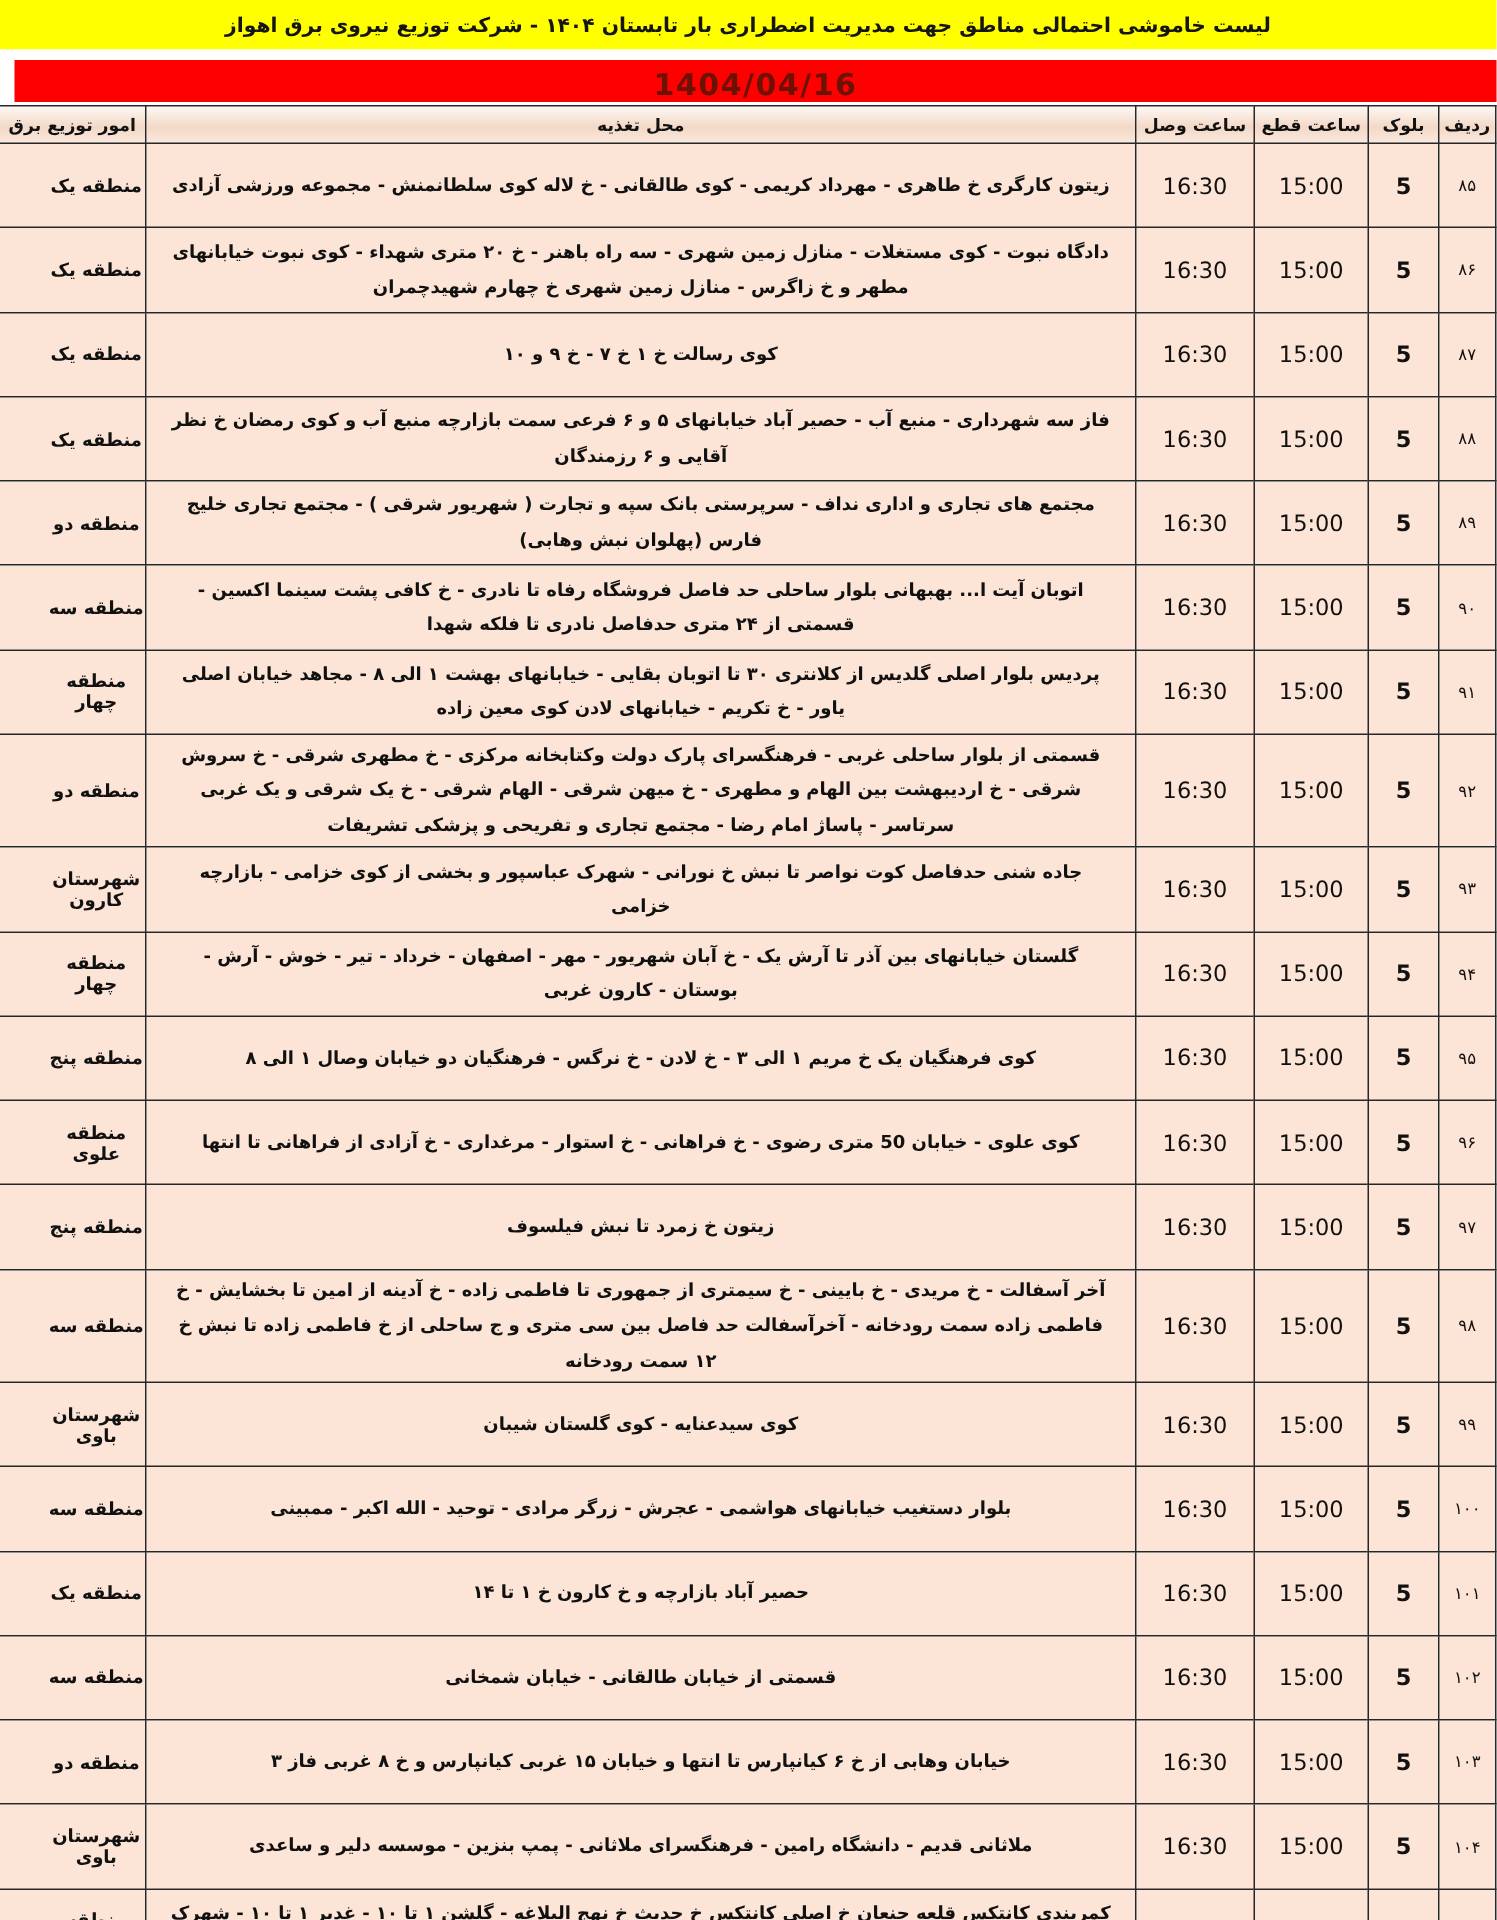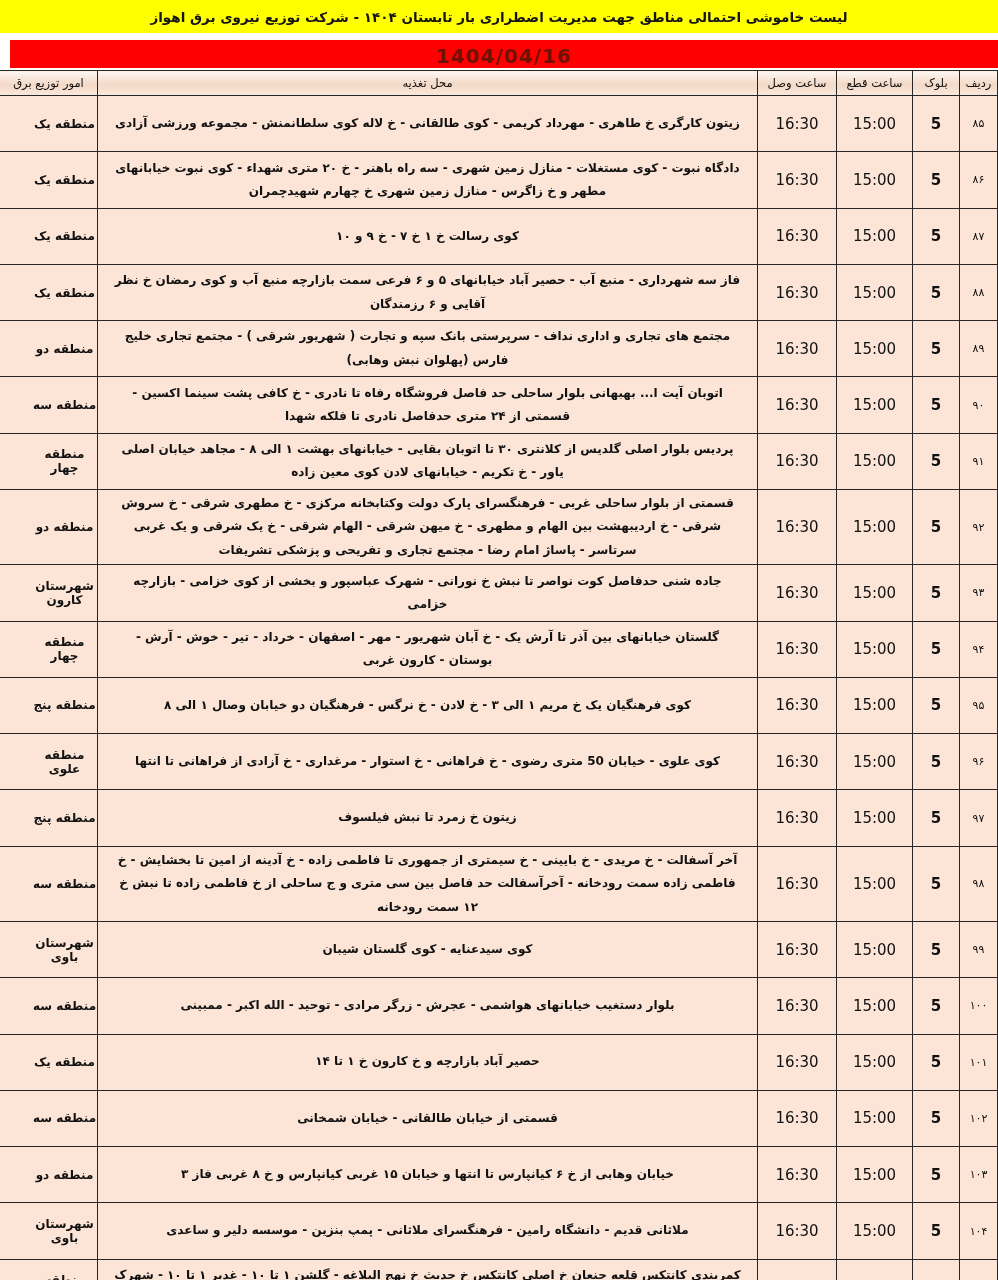--- a/index.html
+++ b/index.html
@@ -50,21 +50,21 @@
   table.outage th, table.outage td {
     border: 1.6px solid var(--color-border, #262626);
     text-align: center;
     vertical-align: middle;
     overflow: hidden;
   }
   thead th {
     height: 25px;
     background: linear-gradient(180deg, #fdf7f2 0%, #f3d8c6 55%, #f9e9dd 100%);
     font-size: 11.5px;
-    font-weight: normal;
+    font-weight: bold;
     color: #111111;
   }
   tbody tr { height: 56.3px; }
   tbody td { background: var(--color-cell_bg, #fce4d6); color: #111111; }
   td.c-rownum { font-size: 11px; font-weight: normal; }
   td.c-block { font-size: 15px; font-weight: bold; }
   td.c-time { font-size: 15px; font-weight: normal; direction: ltr; }
   td.c-loc {
     font-size: 12px;
     font-weight: bold;

